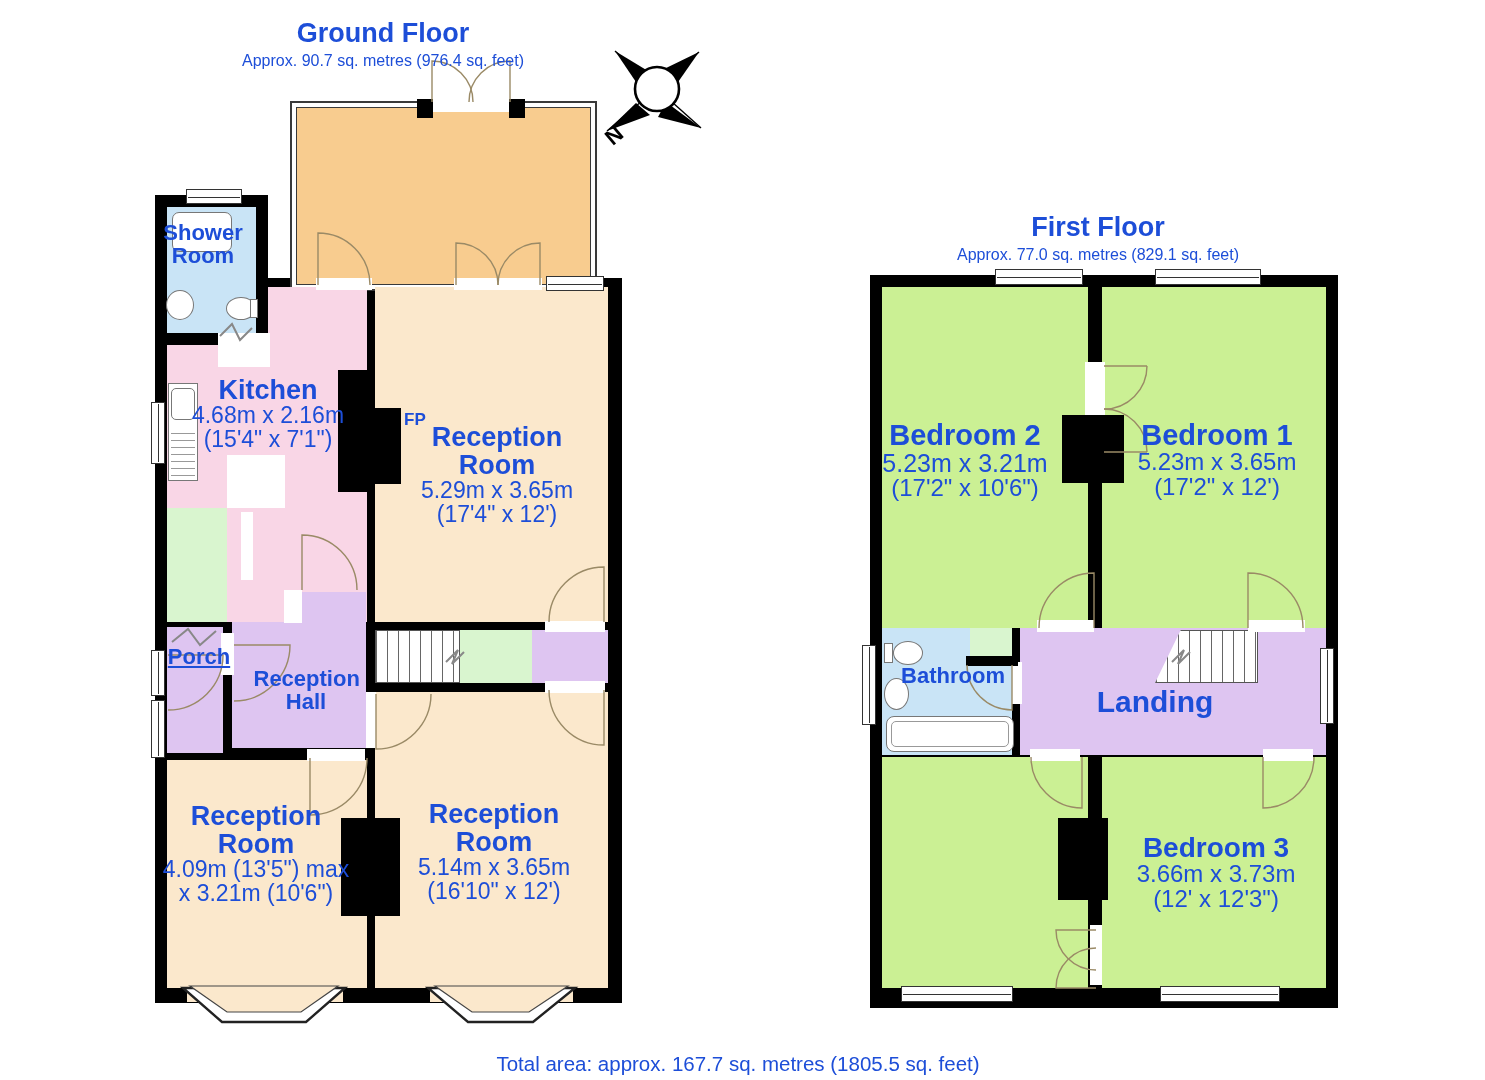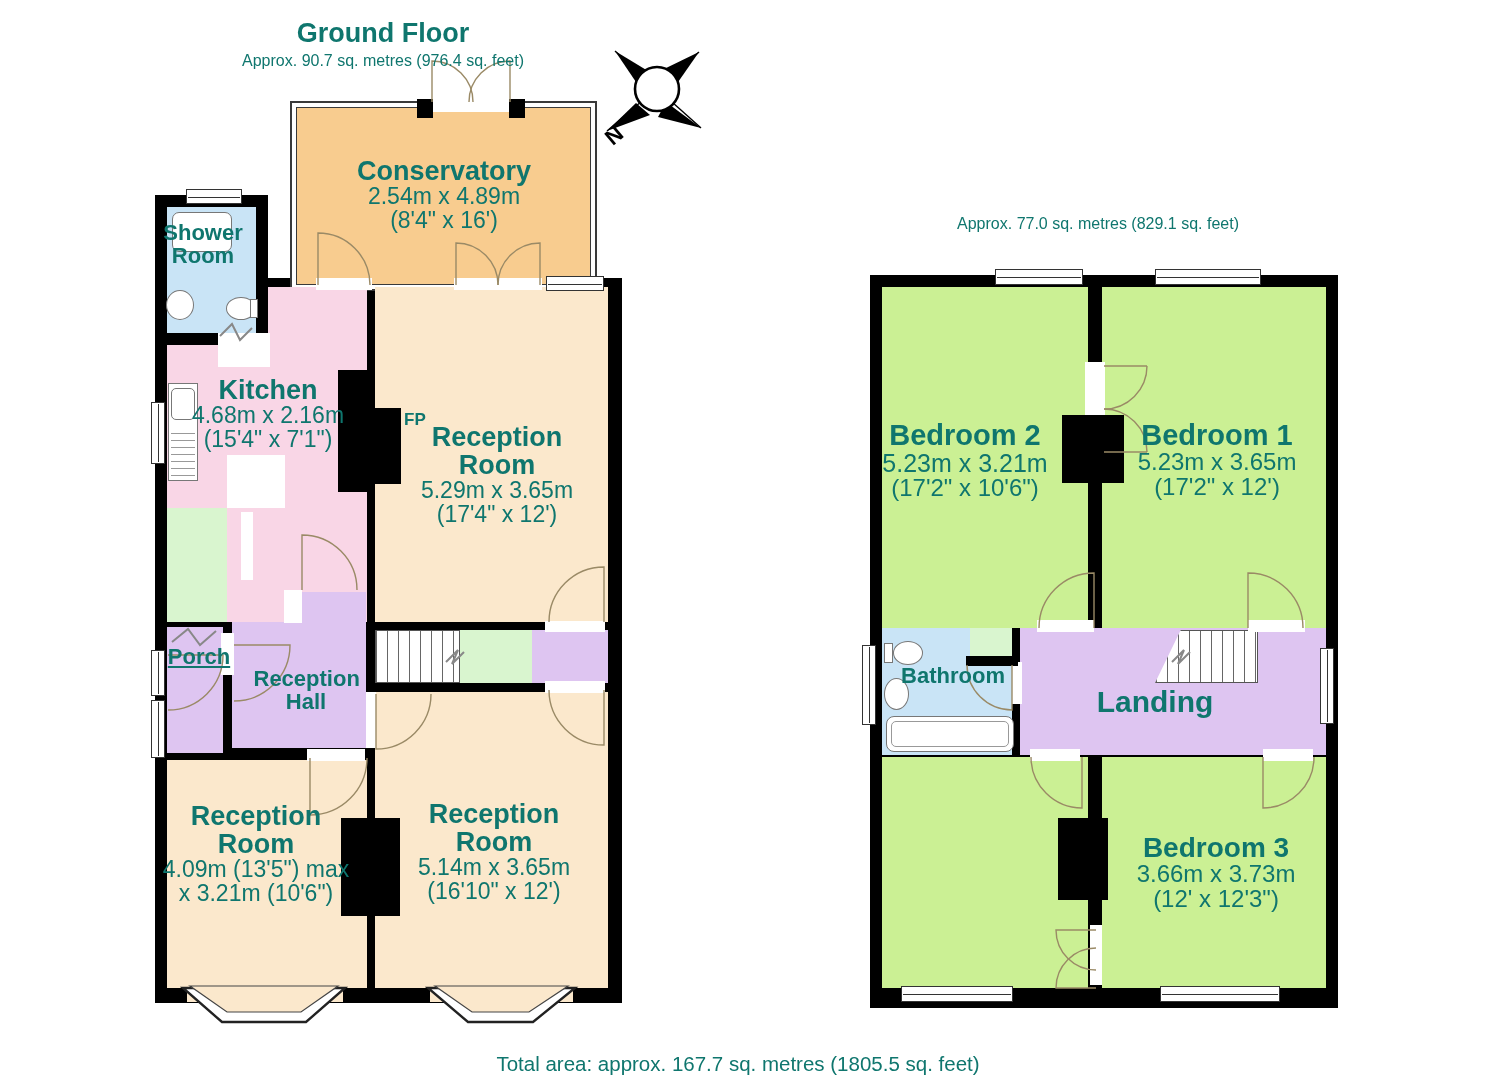--- a/index.html
+++ b/index.html
@@ -1,17 +1,17 @@
 <!DOCTYPE html>
 <html><head>
 <meta charset="utf-8">
 <style>
   html,body{margin:0;padding:0;background:#fff;}
   .canvas{position:relative;width:1485px;height:1080px;background:#fff;overflow:hidden;
-          font-family:"Liberation Sans","DejaVu Sans",sans-serif;color:#0f766e;}
+          font-family:"Liberation Sans","DejaVu Sans",sans-serif;color:#1d4ed8;}
   .abs{position:absolute;box-sizing:border-box;}
   .wall{position:absolute;background:#000;box-sizing:border-box;}
   .room{position:absolute;box-sizing:border-box;}
   .c-cream{background:#FBE8CC;}
   .c-pink{background:#F9D6E6;}
   .c-blue{background:#C9E4F6;}
   .c-purple{background:#DEC5F1;}
   .c-green{background:#CBF094;}
   .c-pgreen{background:#D9F5CF;}
   .c-white{background:#fff;}
@@ -99,20 +99,21 @@
 
   <div class="fx" style="left:172px;top:212px;width:60px;height:40px;border-radius:7px;"></div>
   <div class="fx round" style="left:166px;top:290px;width:28px;height:30px;"></div>
   <div class="fx round" style="left:226px;top:297px;width:30px;height:23px;"></div>
   <div class="fx" style="left:250px;top:299px;width:8px;height:19px;"></div>
   <div class="fx" style="left:168px;top:383px;width:30px;height:98px;"></div>
   <div class="fx" style="left:171px;top:388px;width:24px;height:32px;border-radius:5px;"></div>
   <div class="abs" style="left:171px;top:428px;width:24px;height:48px;background:repeating-linear-gradient(0deg,#999 0 1px,transparent 1px 7px);"></div>
 
   <div class="title" style="left:1098px;top:212px;">
+    <div class="t1">First Floor</div>
     <div class="t2">Approx. 77.0 sq. metres (829.1 sq. feet)</div>
   </div>
 
   <div class="wall" style="left:870px;top:275px;width:468px;height:733px;"></div>
   <div class="room c-green" style="left:882px;top:287px;width:206px;height:341px;"></div>
   <div class="room c-green" style="left:1102px;top:287px;width:224px;height:341px;"></div>
   <div class="room c-blue" style="left:882px;top:628px;width:130px;height:127px;"></div>
   <div class="room c-pgreen" style="left:970px;top:628px;width:42px;height:28px;"></div>
   <div class="room c-purple" style="left:1020px;top:628px;width:306px;height:127px;"></div>
   <div class="room c-green" style="left:882px;top:757px;width:206px;height:231px;"></div>
@@ -195,25 +196,20 @@
     <line x1="15" y1="6" x2="101" y2="83" stroke="#000" stroke-width="1.4"></line>
     <line x1="99" y1="7" x2="7" y2="86" stroke="#000" stroke-width="1.4"></line>
     <polygon points="99,7 64,24 76,40" fill="#000"></polygon>
     <polygon points="15,6 48,26 38,40" fill="#000"></polygon>
     <polygon points="7,86 36,58 50,70" fill="#000"></polygon>
     <polygon points="101,83 66,57 58,72" fill="#000"></polygon>
     <circle cx="57" cy="44" r="22" fill="#fff" stroke="#000" stroke-width="2.6"></circle>
     <text x="8" y="100" font-size="22" font-weight="bold" font-family="Liberation Sans, sans-serif" transform="rotate(-40 12 94)">N</text>
   </svg>
 
-  <div class="lbl" style="left:444px;top:157px;">
-    <div class="rname">Conservatory</div>
-    <div class="rdim">2.54m x 4.89m</div>
-    <div class="rdim">(8'4" x 16')</div>
-  </div>
 
   <div class="lbl small wrap" style="left:203px;top:222px;">
     <div class="rname" style="width:92px;">Shower Room</div>
   </div>
 
   <div class="lbl" style="left:268px;top:376px;">
     <div class="rname">Kitchen</div>
     <div class="rdim">4.68m x 2.16m</div>
     <div class="rdim">(15'4" x 7'1")</div>
   </div>

